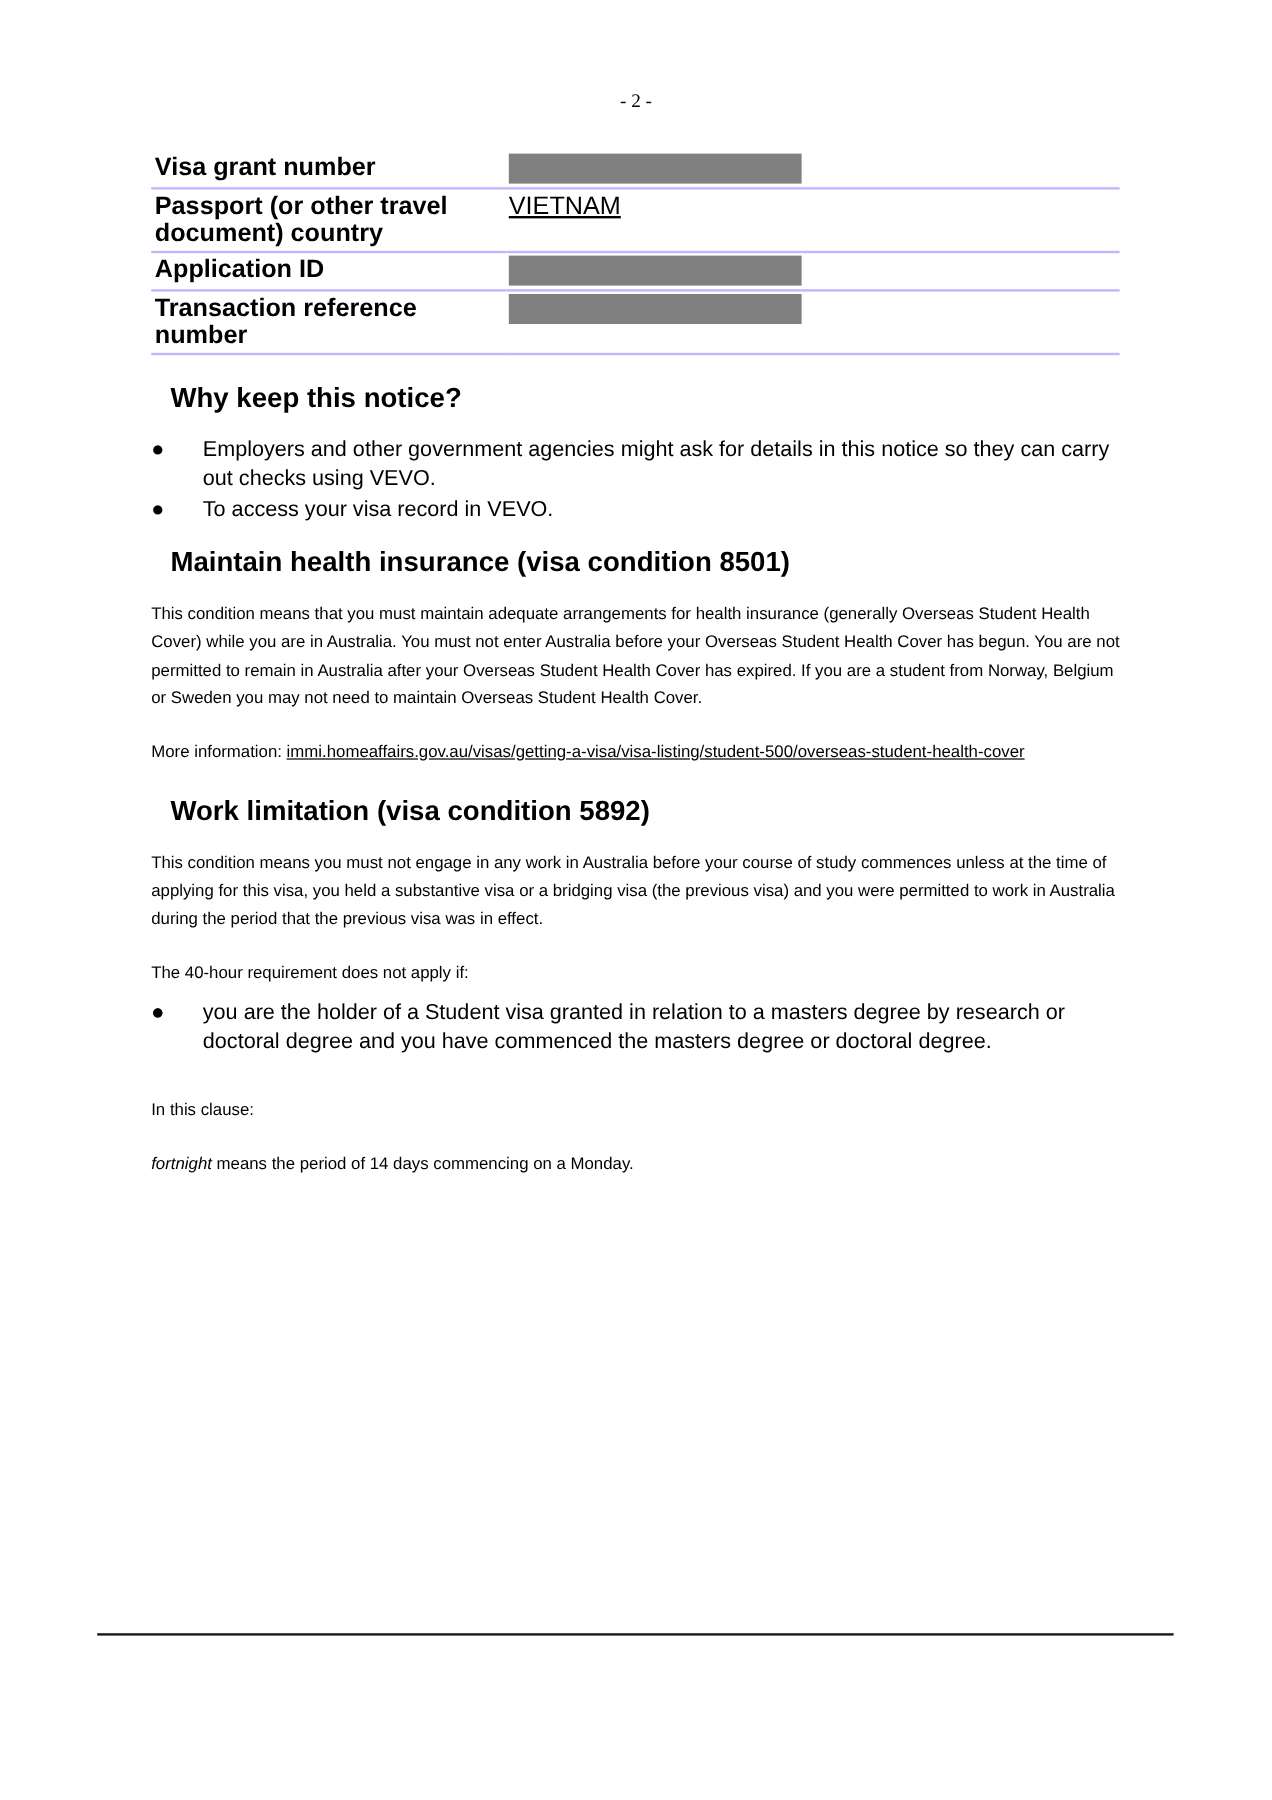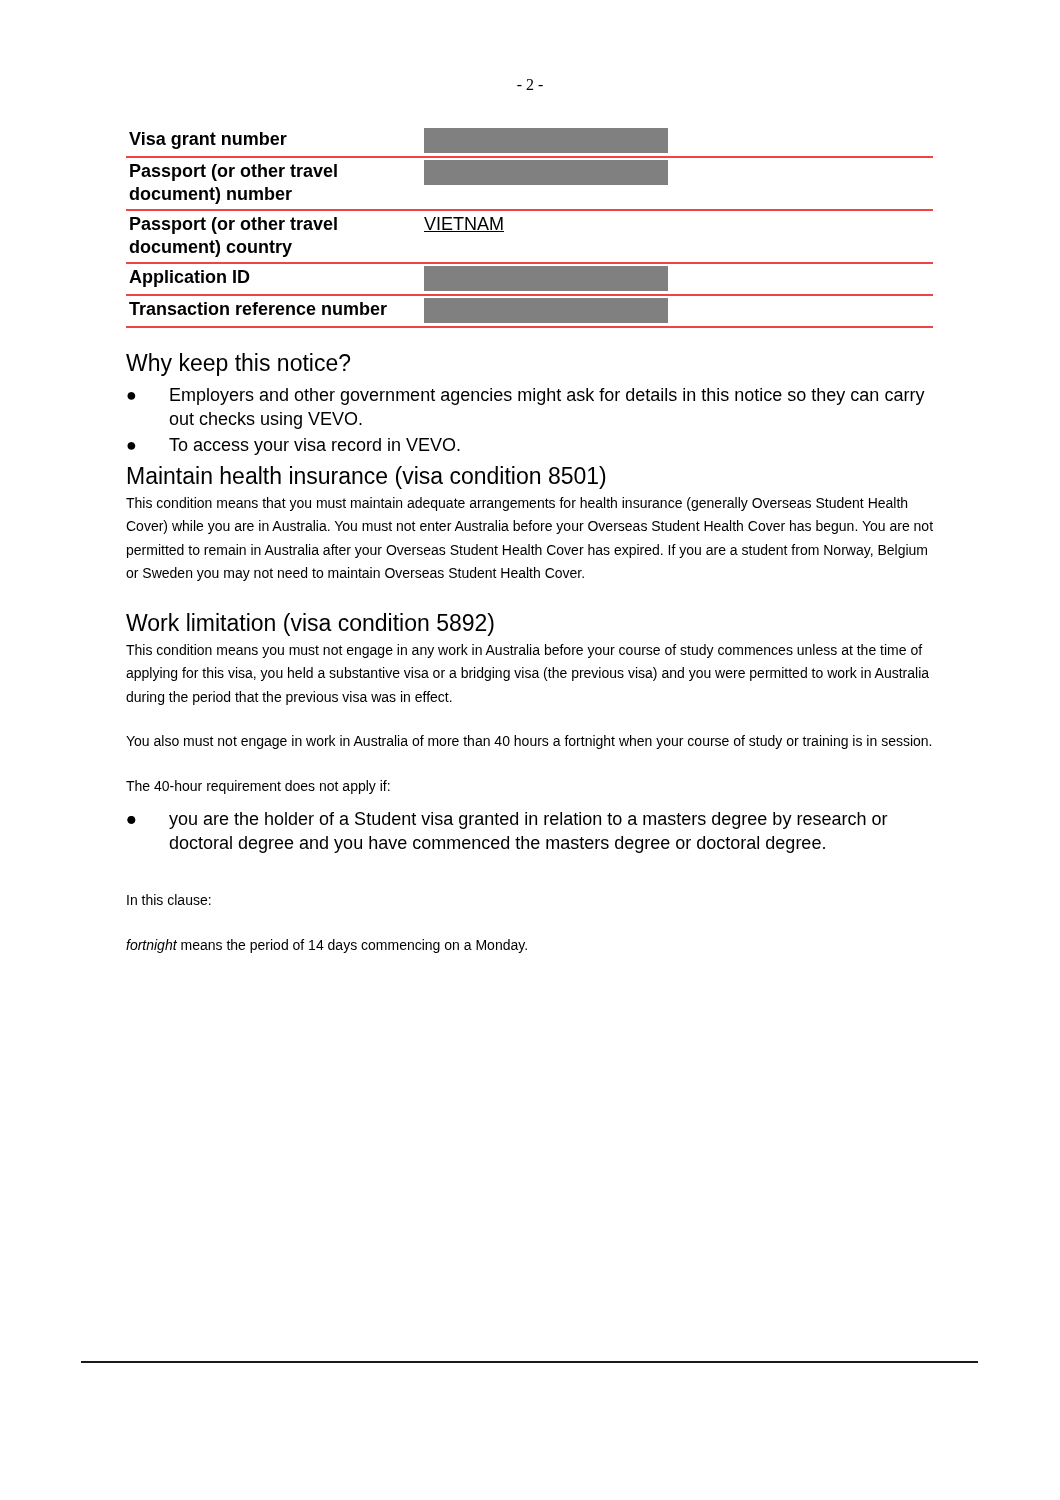--- a/index.html
+++ b/index.html
@@ -2,50 +2,44 @@
 <html><head>
   <meta charset="utf-8">
   <style>
     html, body { margin: 0; padding: 0; background: #ffffff; }
     body { width: 1060px; height: 1500px; position: relative; overflow: hidden;
            font-family: "Liberation Sans", sans-serif; color: #000; }
     .page-num { position: absolute; top: 76px; left: 0; width: 1060px; text-align: center;
                 font-family: "Liberation Serif", serif; font-size: 16px; }
     .content { position: absolute; left: 126px; width: 808px; top: 126px; }
     table.details { width: 807px; border-collapse: collapse; margin-left: 0; }
-    table.details td { vertical-align: top; padding: 2px 3px 3px 3px; font-size: 18px; line-height: 23px;
-                       border-bottom: 2px solid #ef4444; }
+    table.details td { vertical-align: top; padding: 2px 3px 3px 3px; font-size: 21px; line-height: 23px;
+                       border-bottom: 2px solid #c4b5fd; }
     table.details td.label { width: 290px; font-weight: bold; }
     table.details td.value { padding-left: 2px; text-decoration: underline; }
     .redact { display: block; width: 244px; height: 25px; background: #808080; }
-    h2 { font-size: 23px; font-weight: normal; margin: 0; line-height: 31px; }
+    h2 { font-size: 23px; font-weight: bold; margin: 16px; line-height: 31px; }
     p { font-size: 14px; line-height: 23.5px; margin: 0; }
     ul.bullets { list-style: none; margin: 0; padding: 0; }
     ul.bullets li { position: relative; padding-left: 43px; font-size: 18px; line-height: 23.5px; margin-bottom: 3px; }
     ul.bullets li .bullet { position: absolute; left: 0; top: 0; font-size: 18px; }
     a.link { color: #000; text-decoration: underline; }
     .footer-rule { position: absolute; left: 81px; width: 897px; top: 1361px; height: 2px; background: #1a1a1a; }
   </style>
 </head>
 <body>
 
 <div class="page-num">- 2 -</div>
 
 <div class="content">
 
   <table class="details">
     <tbody>
         <tr>
       <td class="label">Visa grant number</td>
-      <td class="value">
-            <span class="redact"></span>
-          </td>
-    </tr>
-    <tr>
-      <td class="label">Passport (or other travel document) number</td>
       <td class="value">
             <span class="redact"></span>
           </td>
     </tr>
     <tr>
       <td class="label">Passport (or other travel document) country</td>
       <td class="value">VIETNAM</td>
     </tr>
     <tr>
       <td class="label">Application ID</td>
@@ -63,24 +57,24 @@
     </table>
 
   <h2 style="margin-top:20px;">Why keep this notice?</h2>
   <ul class="bullets" style="margin-top:5px;">
     <li><span class="bullet">●</span><span>Employers and other government agencies might ask for details in this notice so they can carry out checks using VEVO.</span></li>
     <li><span class="bullet">●</span><span>To access your visa record in VEVO.</span></li>
   </ul>
 
   <h2>Maintain health insurance (visa condition 8501)</h2>
   <p>This condition means that you must maintain adequate arrangements for health insurance (generally Overseas Student Health Cover) while you are in Australia. You must not enter Australia before your Overseas Student Health Cover has begun. You are not permitted to remain in Australia after your Overseas Student Health Cover has expired. If you are a student from Norway, Belgium or Sweden you may not need to maintain Overseas Student Health Cover.</p>
+  <p style="margin-top:21px;"><span>More information: </span><a class="link">immi.homeaffairs.gov.au/visas/getting-a-visa/visa-listing/student-500/overseas-student-health-cover</a></p>
 
   <h2 style="margin-top:22px;">Work limitation (visa condition 5892)</h2>
   <p>This condition means you must not engage in any work in Australia before your course of study commences unless at the time of applying for this visa, you held a substantive visa or a bridging visa (the previous visa) and you were permitted to work in Australia during the period that the previous visa was in effect.</p>
-  <p style="margin-top:21px;">You also must not engage in work in Australia of more than 40 hours a fortnight when your course of study or training is in session.</p>
   <p style="margin-top:21px;">The 40-hour requirement does not apply if:</p>
   <ul class="bullets" style="margin-top:10px;">
     <li><span class="bullet">●</span></li>
     <li><span class="bullet">●</span><span>you are the holder of a Student visa granted in relation to a masters degree by research or doctoral degree and you have commenced the masters degree or doctoral degree.</span></li>
   </ul>
   <p style="margin-top:34px;">In this clause:</p>
   <p style="margin-top:21px;"><em>fortnight</em><span> means the period of 14 days commencing on a Monday.</span></p>
 </div>
 
 <div class="footer-rule"></div>

